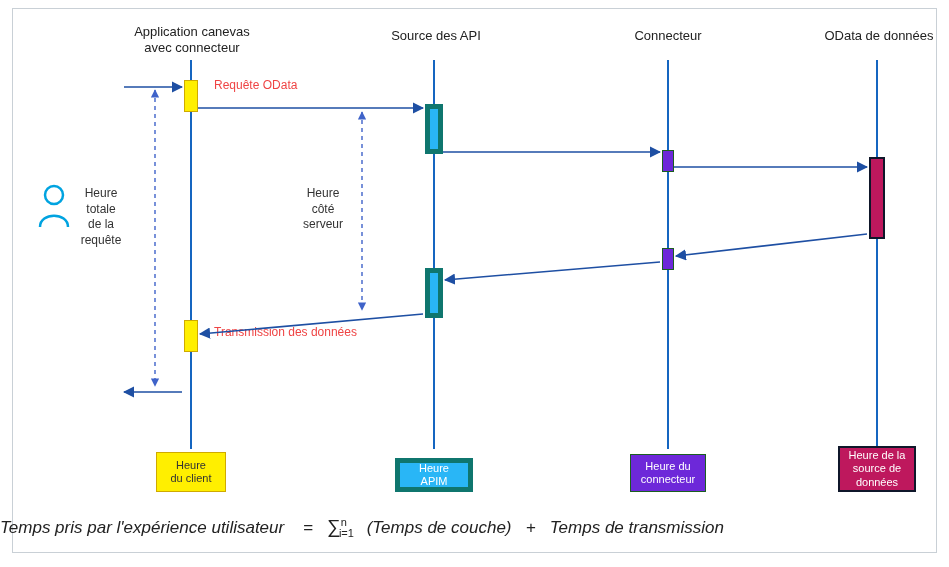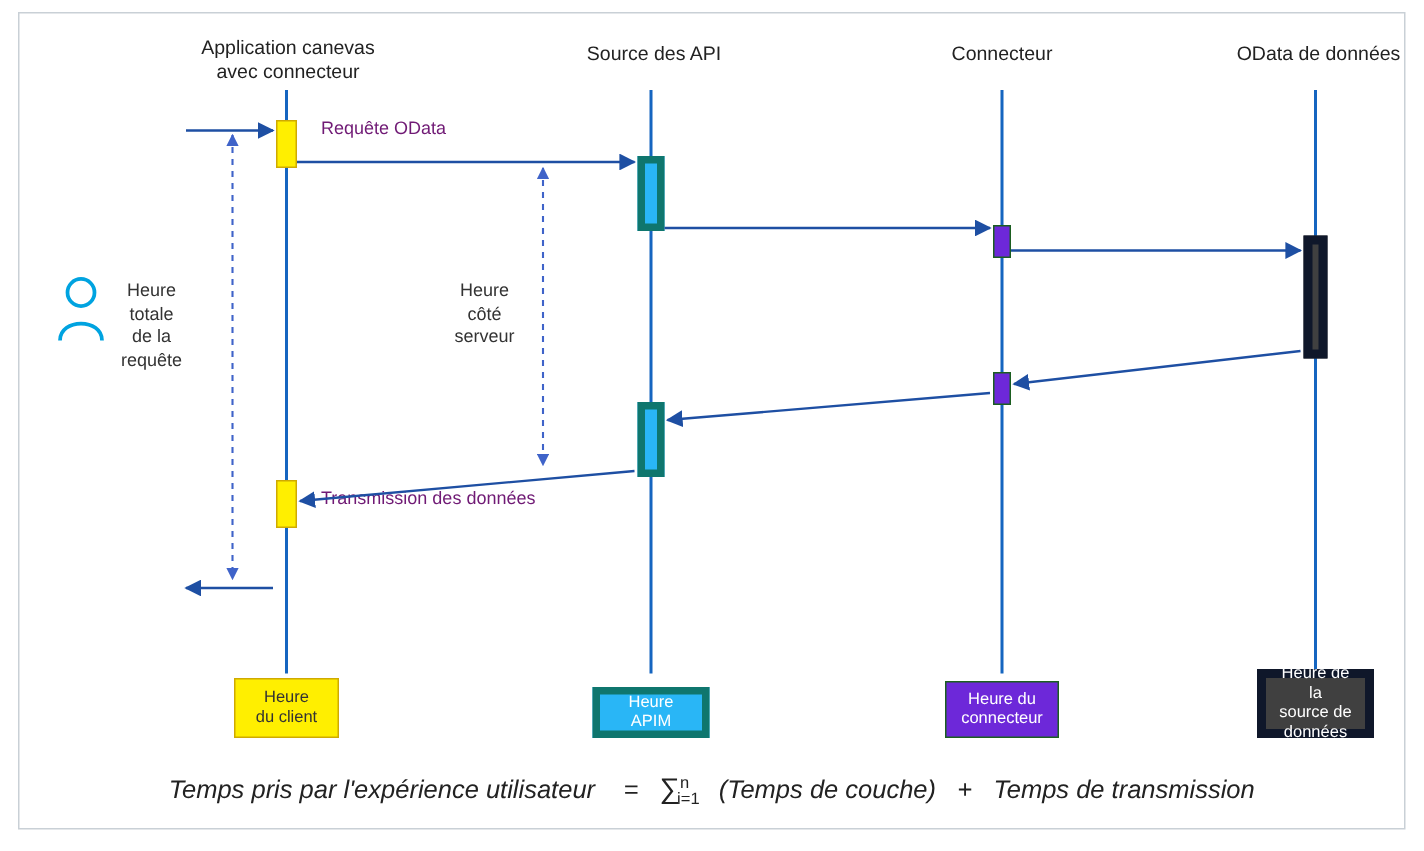--- a/index.html
+++ b/index.html
@@ -26,38 +26,38 @@
     position:absolute;top:60px;bottom:118px;
     width:0;border-left:2px solid #1565c0;
   }
   .activation{
     position:absolute;
     box-sizing:border-box;
   }
   .yellow{background:#ffef00;border:1px solid #cfaa00}
   .cyan{background:#29b6f6;border:5px solid #0f766e}
   .green{background:#6d28d9;border:1px solid #1b5e20}
-  .grey{background:#404040;border:6px solid #0f172a}
+  .grey{background:#be185d;border:2px solid #0f172a}
   .foot{
     position:absolute;
     bottom:75px;
     box-sizing:border-box;
     font-size:11px;
     color:#fff;
     display:flex;align-items:center;justify-content:center;
     text-align:center;
     line-height:1.2;
     padding:4px 6px;
   }
   .foot.yellow{color:#333;font-size:11px}
-  .msg-label{position:absolute;font-size:12px;color:#701a75}
+  .msg-label{position:absolute;font-size:12px;color:#ef4444}
   .side-label{position:absolute;font-size:12px;color:#333;text-align:center;line-height:1.3}
   .formula{
     position:absolute;left:0;right:0;bottom:28px;
-    text-align:center;
+    text-align:left;
     font-style:italic;
     font-size:17px;
     color:#222;
   }
   .formula .sigma{font-style:normal;font-size:19px}
   .formula sup{font-size:11px;font-style:normal}
   .formula sub{font-size:11px;font-style:normal}
   svg.overlay{position:absolute;left:0;top:0;width:949px;height:567px;pointer-events:none}
   .user-icon{position:absolute;left:37px;top:184px}
 </style>

